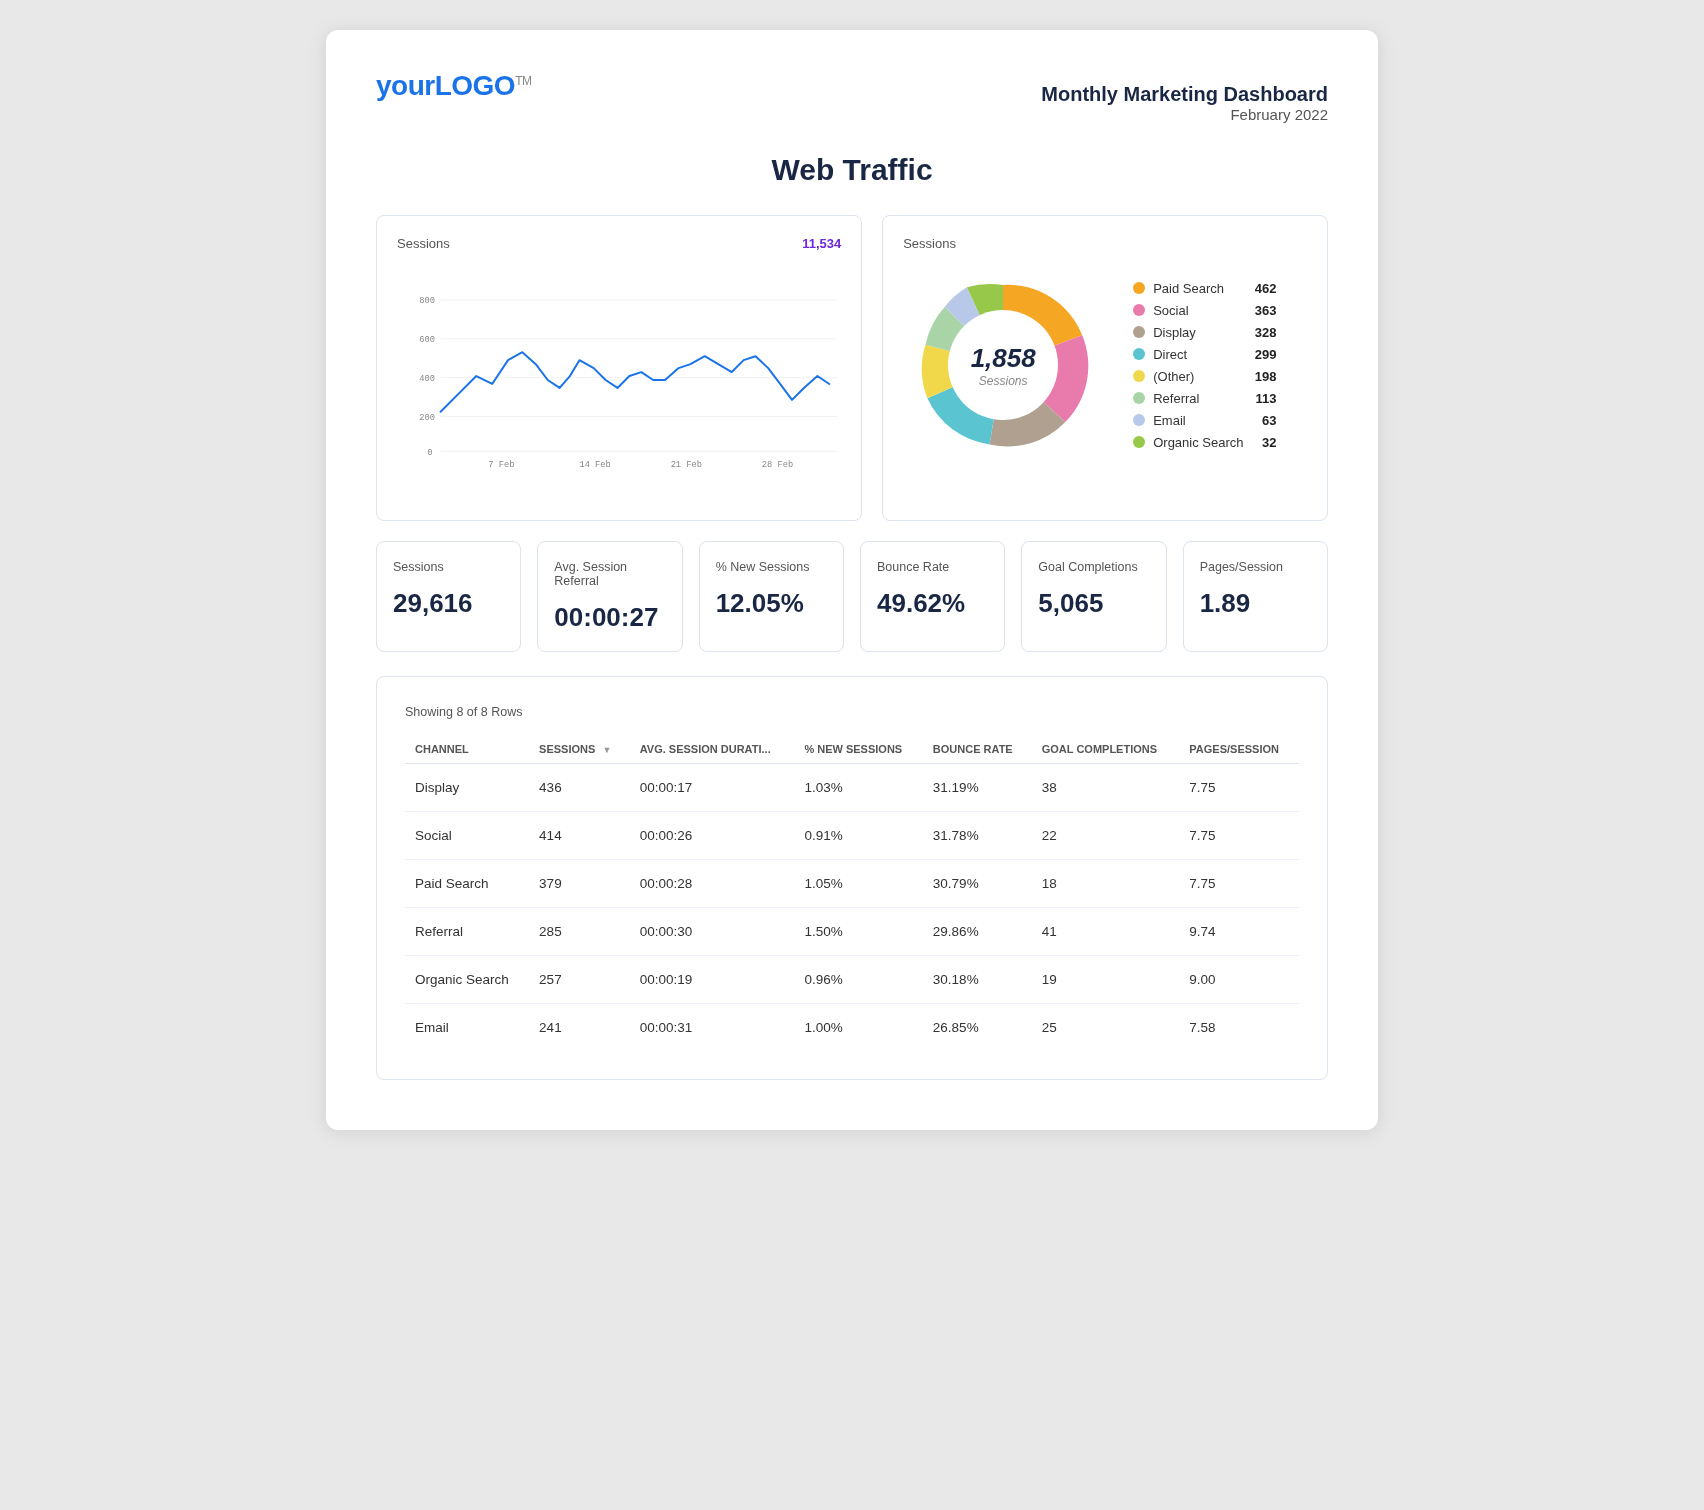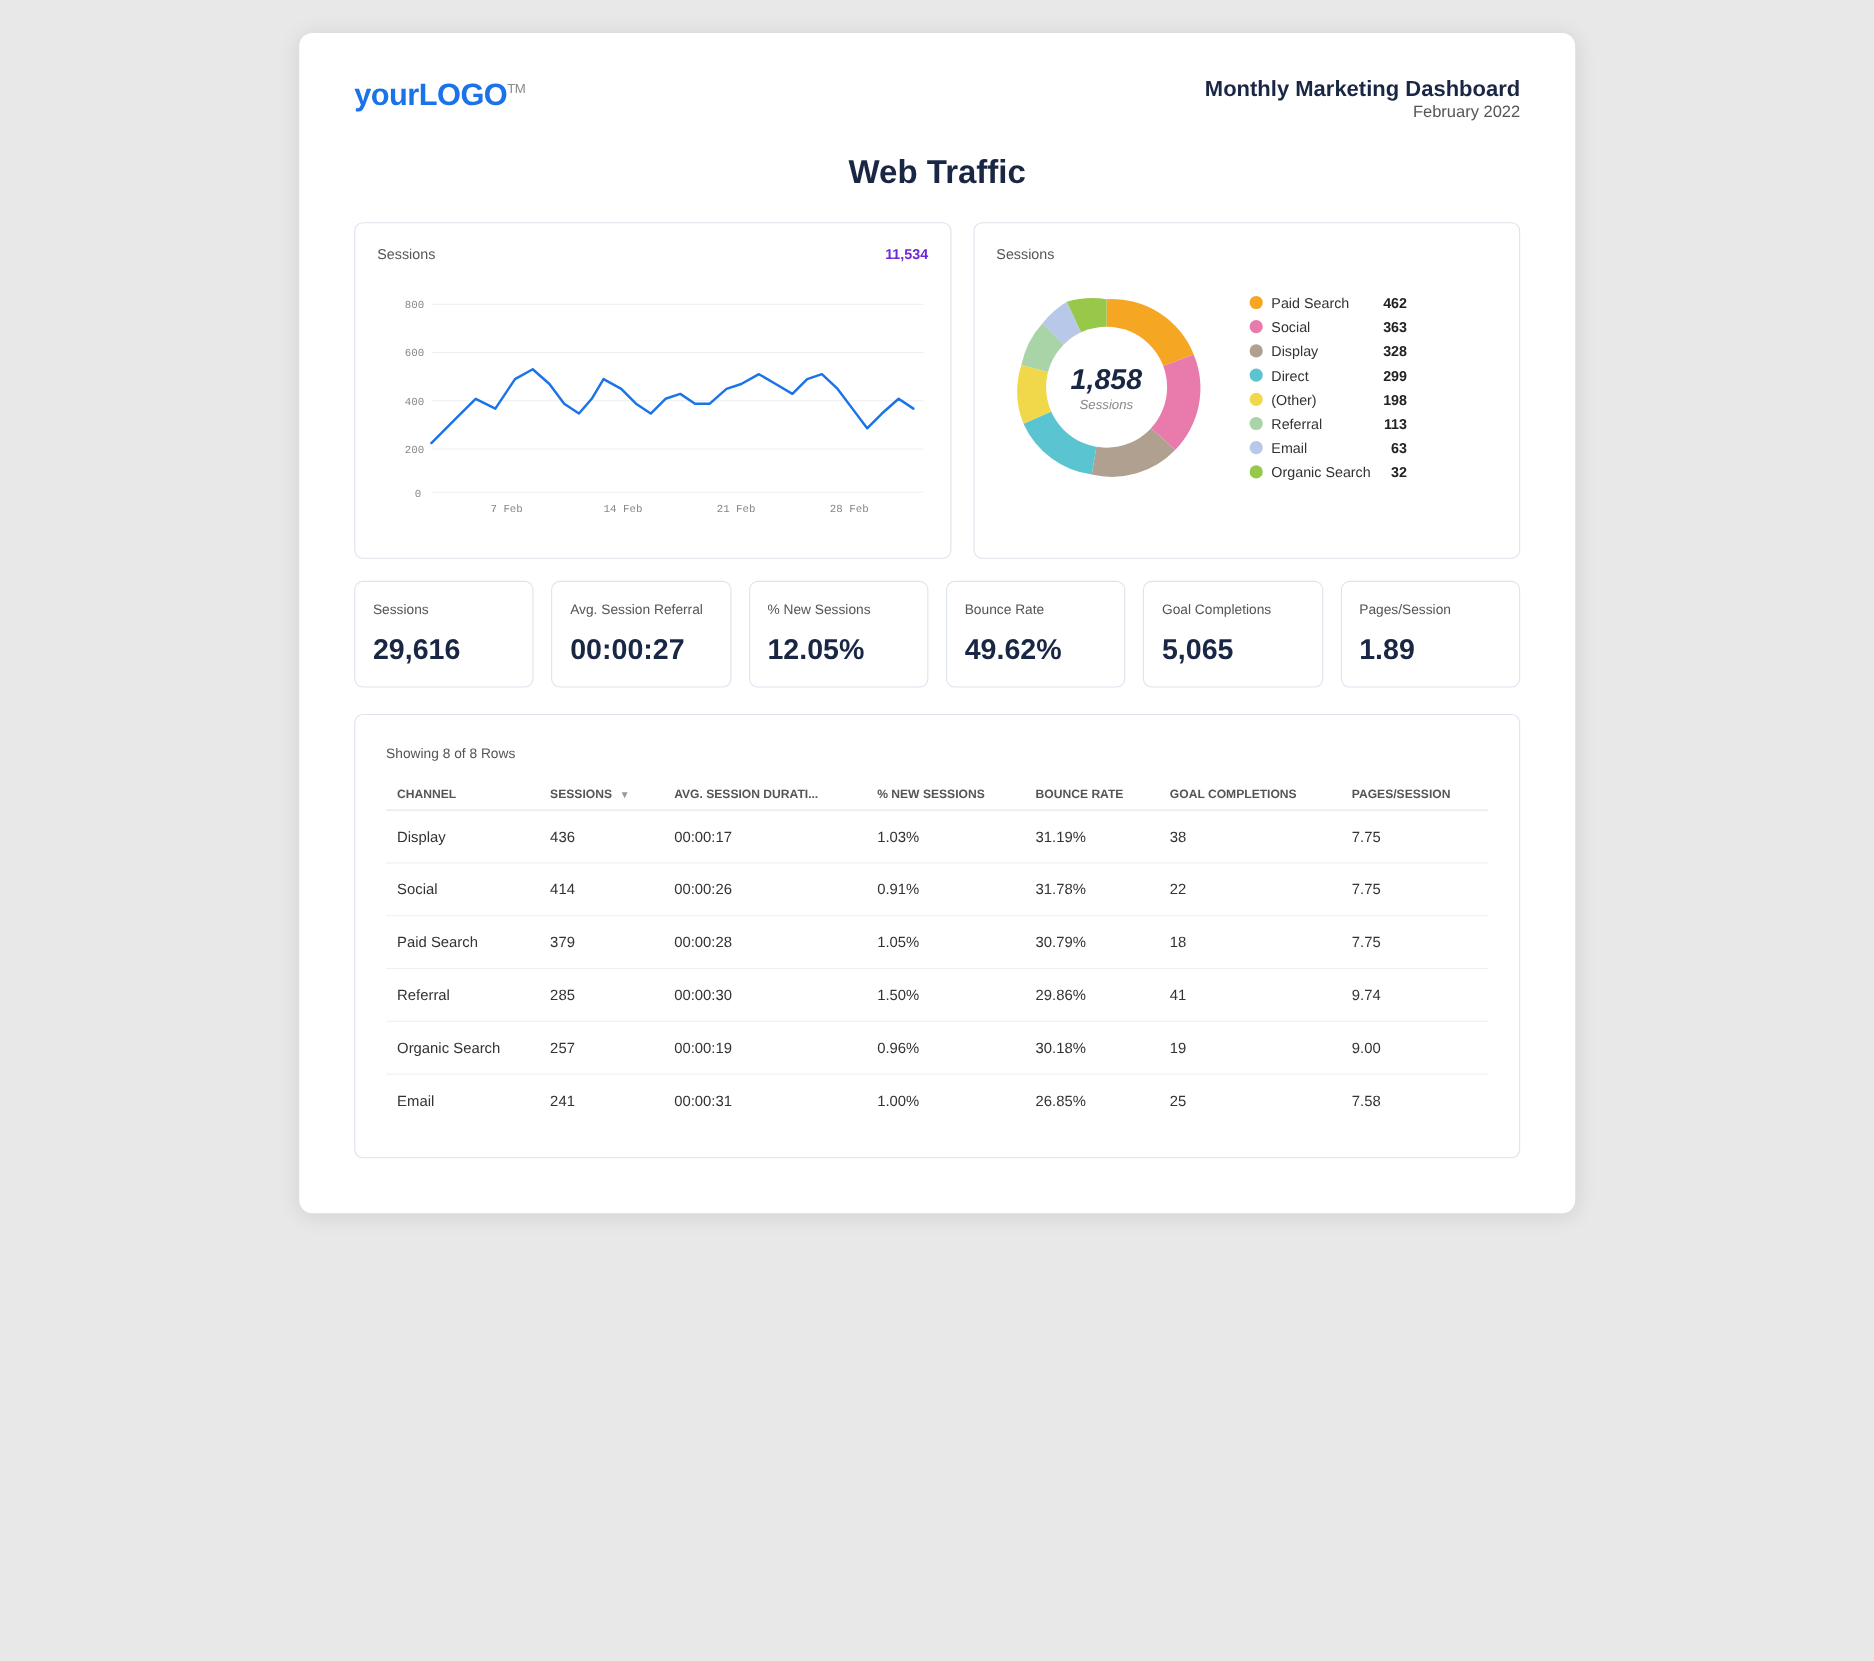--- a/index.html
+++ b/index.html
@@ -8,21 +8,21 @@
       font-family: 'Arial', sans-serif;
       display: flex;
       justify-content: center;
       align-items: flex-start;
       min-height: 100vh;
       padding: 30px;
     }
     .dashboard {
       background: #fff;
       border-radius: 12px;
-      width: 1160px;
+      width: 1052px;
       padding: 40px 50px 50px 50px;
       box-shadow: 0 2px 20px rgba(0,0,0,0.1);
     }
     
     .header {
       display: flex;
       justify-content: space-between;
       align-items: flex-start;
       margin-bottom: 30px;
     }
@@ -41,20 +41,21 @@
       color: #888;
       font-weight: 300;
     }
     .header-right {
       text-align: right;
     }
     .header-right .title {
       font-size: 20px;
       font-weight: 700;
       color: #1a2744;
+      margin-top: 13px;
     }
     .header-right .subtitle {
       font-size: 15px;
       color: #555;
     }
     
     .page-title {
       text-align: center;
       font-size: 30px;
       font-weight: 700;

